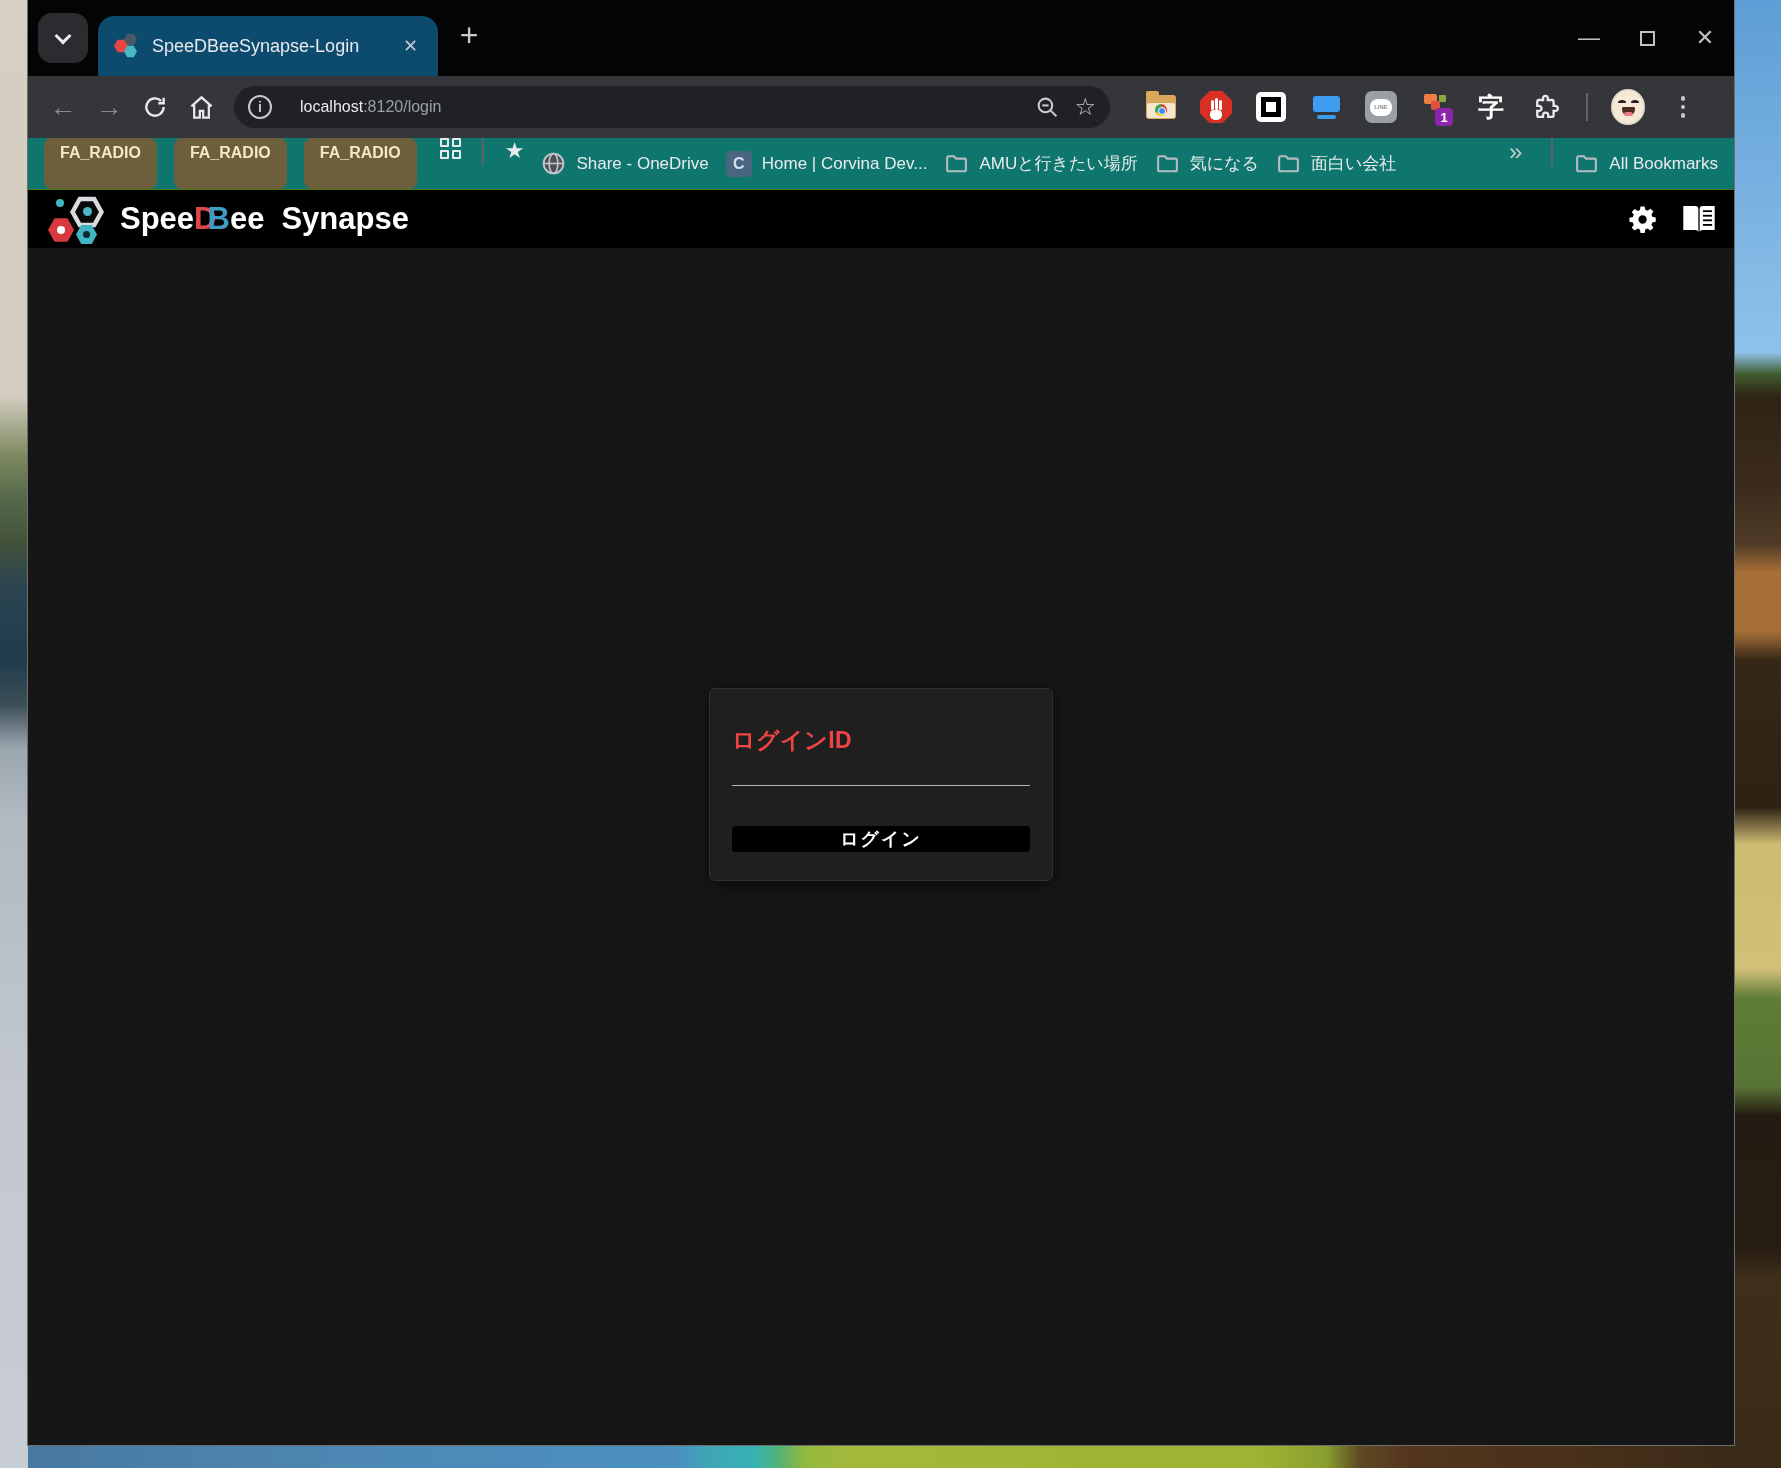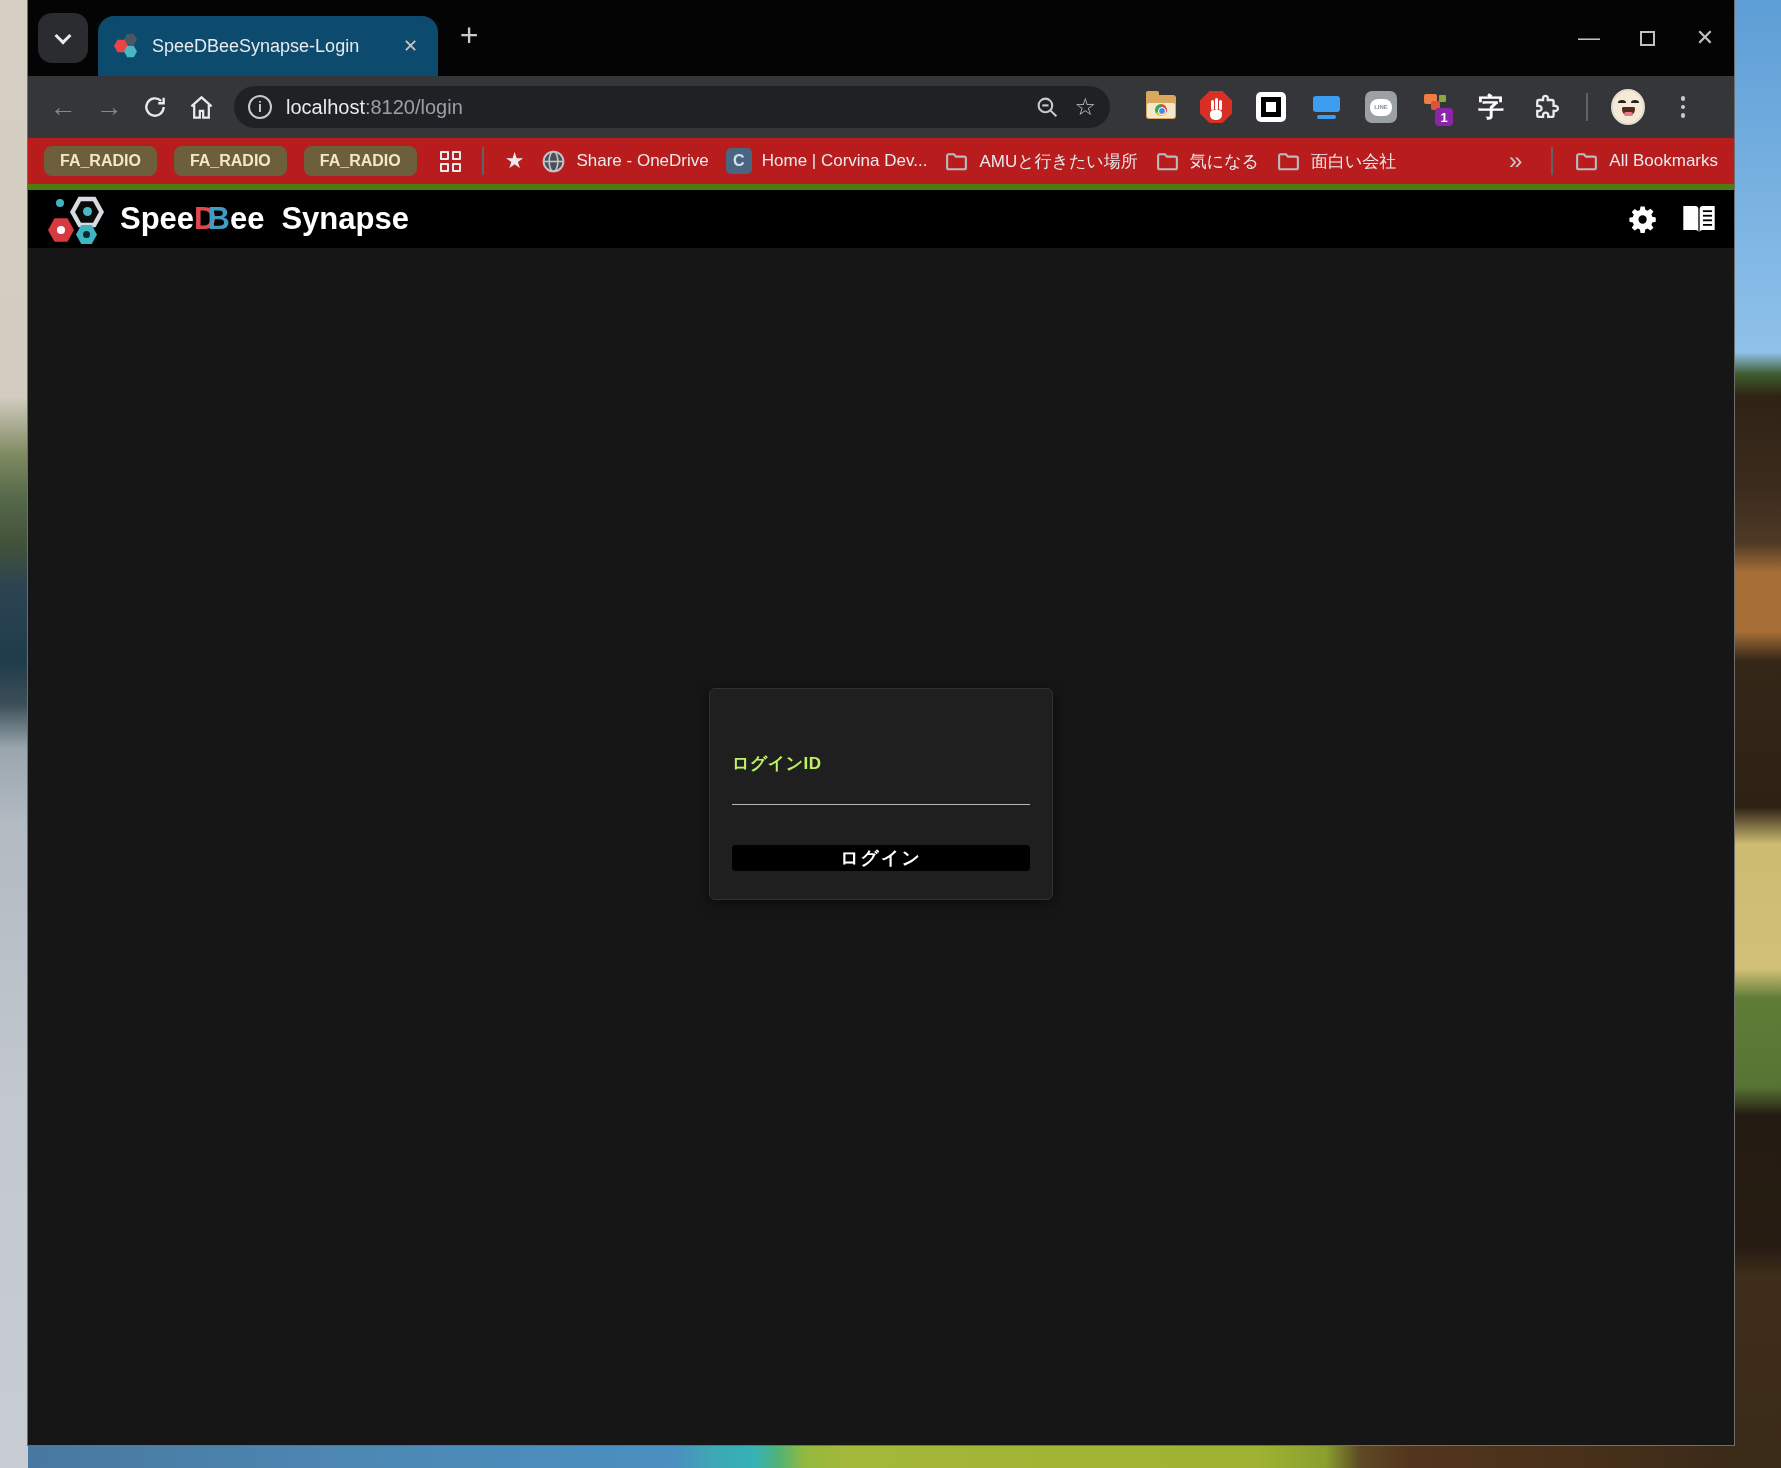--- a/index.html
+++ b/index.html
@@ -58,21 +58,21 @@
     padding:0 12px; flex:0 0 auto; }
   .navbtn { width:46px; height:46px; display:flex; align-items:center; justify-content:center;
     font-size:27px; border-radius:50%; cursor:pointer; flex:0 0 auto; }
   .dim { color:#85898e; }
   .lit { color:#e8eaed; }
   .omnibox { margin-left:10px; width:876px; height:42px; border-radius:21px; background:#202124;
     display:flex; align-items:center; padding:0 14px; flex:0 0 auto; }
   .info-ic { width:24px; height:24px; border:2px solid #c8cacd; border-radius:50%;
     color:#c8cacd; font-size:14px; font-weight:bold; display:flex; align-items:center;
     justify-content:center; cursor:pointer; flex:0 0 auto; }
-  .url { margin-left:14px; font-size:20px; white-space:nowrap; overflow:hidden; }
+  .url { margin-left:28px; font-size:16px; white-space:nowrap; overflow:hidden; }
   .url .host { color:#e8eaed; }
   .url .rest { color:#9aa0a6; }
   .omni-right { margin-left:auto; display:flex; align-items:center; gap:14px; }
   .star-o { font-size:24px; color:#c8cacd; cursor:pointer; }
 
   .ext-row { margin-left:34px; display:flex; align-items:center; gap:21px; }
   .ext { width:34px; height:34px; display:flex; align-items:center; justify-content:center;
     cursor:pointer; position:relative; flex:0 0 auto; }
 
   
@@ -126,22 +126,22 @@
   .avatar .eye { width:8px; height:5px; border-top:3px solid #222; border-radius:50% 50% 0 0; }
   .avatar .mouth { position:relative; width:13px; height:9px; background:#53281f;
     border-radius:2px 2px 9px 9px; margin-top:2px; }
   .avatar .mouth::after { content:""; position:absolute; left:2px; bottom:0; width:9px; height:4px;
     background:#e87a8a; border-radius:4px 4px 3px 3px; }
 
   .menu-dots { display:flex; flex-direction:column; gap:4px; }
   .menu-dots i { width:4.5px; height:4.5px; border-radius:50%; background:#c8cacd; }
 
   
-  .bkbar { height:52px; background:#b91c1c; display:flex; align-items:center;
-    padding:0 16px; gap:17px; flex:0 0 auto; border-bottom:6px solid #4d7c0f;
+  .bkbar { height:52px; background:#0f766e; display:flex; 
+    padding:0 16px; gap:17px; flex:0 0 auto; border-bottom:1px solid #4d7c0f;
     font-size:17px; color:#e8eaed; }
   .pill { background:#6d5f3c; color:#f2e9c2; font-weight:bold; font-size:16px;
     padding:6px 16px; border-radius:8px; cursor:pointer; white-space:nowrap; }
   .grid-ic { display:grid; grid-template-columns:9px 9px; grid-template-rows:9px 9px;
     gap:3px; cursor:pointer; margin-left:6px; }
   .grid-ic i { border:2.5px solid #e8eaed; border-radius:1px; }
   .bk-sep { width:2px; height:28px; background:#5f6368; margin:0 4px; }
   .star-f { font-size:22px; color:#e8eaed; cursor:pointer; }
   .bk-item { display:flex; align-items:center; gap:10px; cursor:pointer; white-space:nowrap; }
   .corvina { width:26px; height:26px; background:#49657f; border-radius:5px; color:#cfe0ee;
@@ -172,21 +172,21 @@
   .brand .sp { margin-left:17px;text-align:right; }
 
   .hdr-actions { margin-left:auto; display:flex; align-items:center; gap:22px; }
   .hdr-ic { width:34px; height:34px; display:flex; align-items:center; justify-content:center; cursor:pointer; }
 
   
   .content { flex:1; position:relative; }
   .card { position:absolute; left:50%; transform:translateX(-50%); top:440px;
     width:344px; background:#1f1f1f; border:1px solid #313131; border-radius:6px;
     box-shadow:0 3px 14px rgba(0,0,0,.55); padding:36px 22px 28px; }
-  .fld-label { font-size:17px; color:#bef264; font-weight:bold; letter-spacing:.5px;margin-top:27px; }
+  .fld-label { font-size:23px; color:#ef4444; font-weight:bold; letter-spacing:.5px; }
   .fld-input { width:100%; height:30px; background:transparent; border:none; outline:none;
     border-bottom:1px solid #b5b5b5; color:#fff; font-size:17px;
     font-family:"Liberation Sans","DejaVu Sans",sans-serif; }
   .fld + .fld { margin-top:24px; }
   .login-btn { margin-top:40px; width:100%; height:26px; background:#000; color:#fff;
     border:none; border-radius:4px; font-size:18px; letter-spacing:2px; cursor:pointer;
     font-family:"Liberation Sans","DejaVu Sans",sans-serif; font-weight:bold; }
 
   svg { display:block; }
 </style>

